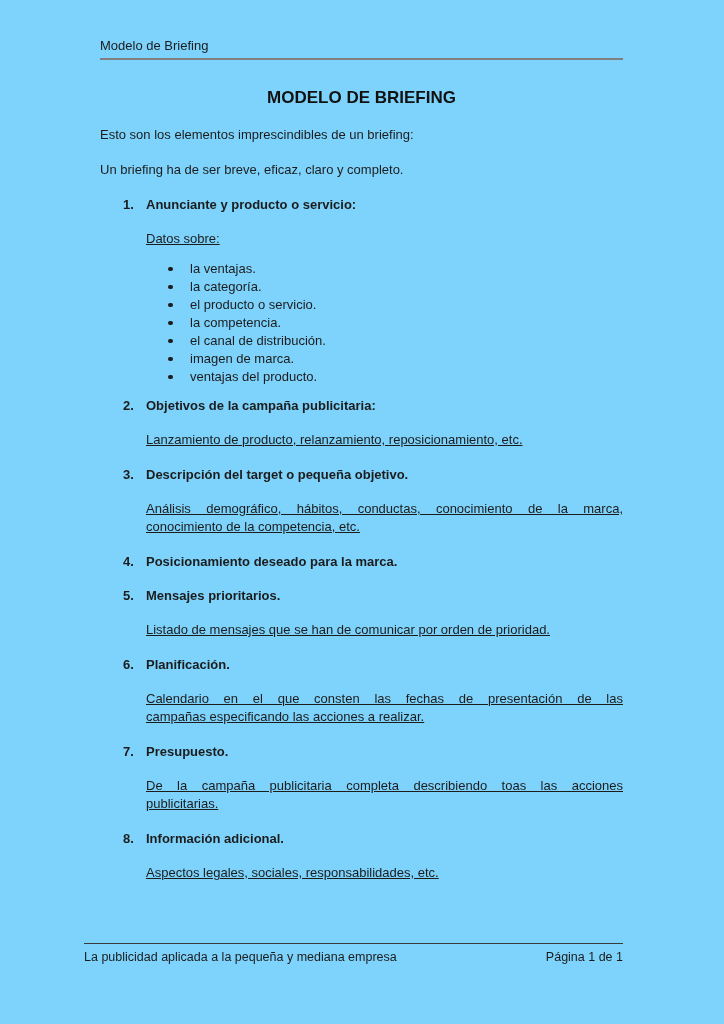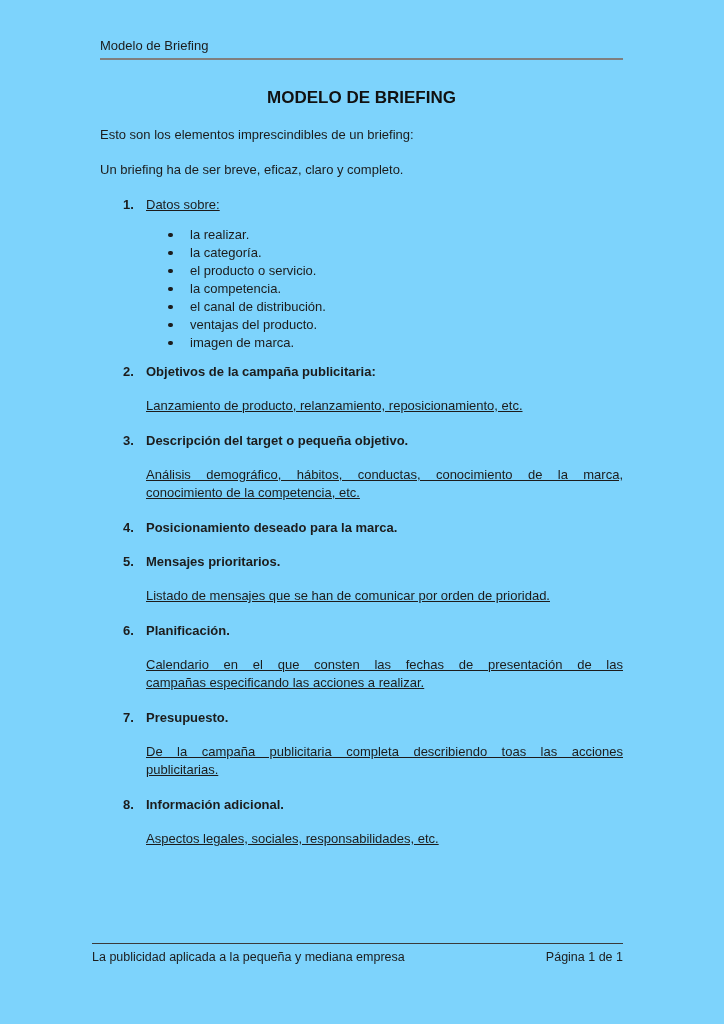--- a/index.html
+++ b/index.html
@@ -96,21 +96,21 @@
     position: absolute;
     left: -22px; top: 6.5px;
     width: 4.5px; height: 4.5px;
     border-radius: 50%;
     background: #1c1c1c;
   }
 
   
   .footer {
     position: absolute;
-    left: 92px; right: 101px; top: 943px;
+    left: 84px; right: 101px; top: 943px;
     border-top: 1.5px solid #3a3a3a;
     padding-top: 5px;
     display: flex;
     justify-content: space-between;
     font-size: 12.5px;
     line-height: 16px;
   }
 </style>
 </head>
 <body>
@@ -124,29 +124,30 @@
   <div class="content">
 
     <h1 class="doc-title">MODELO DE BRIEFING</h1>
 
     <p class="para">Esto son los elementos imprescindibles de un briefing:</p>
 
     <p class="para">Un briefing ha de ser breve, eficaz, claro y completo.</p>
 
     <div class="item">
       <span class="item-number">1.</span>
+      <p class="item-heading">Anunciante y producto o servicio:</p>
       <p class="item-body tight">Datos sobre:</p>
       <ul class="bullets">
-        <li>la realizar.</li>
+        <li>la ventajas.</li>
         <li>la categoría.</li>
         <li>el producto o servicio.</li>
         <li>la competencia.</li>
         <li>el canal de distribución.</li>
+        <li>imagen de marca.</li>
         <li>ventajas del producto.</li>
-        <li>imagen de marca.</li>
       </ul>
     </div>
 
     <div class="item">
       <span class="item-number">2.</span>
       <p class="item-heading">Objetivos de la campaña publicitaria:</p>
       <p class="item-body">Lanzamiento de producto, relanzamiento, reposicionamiento, etc.</p>
     </div>
 
     <div class="item">

